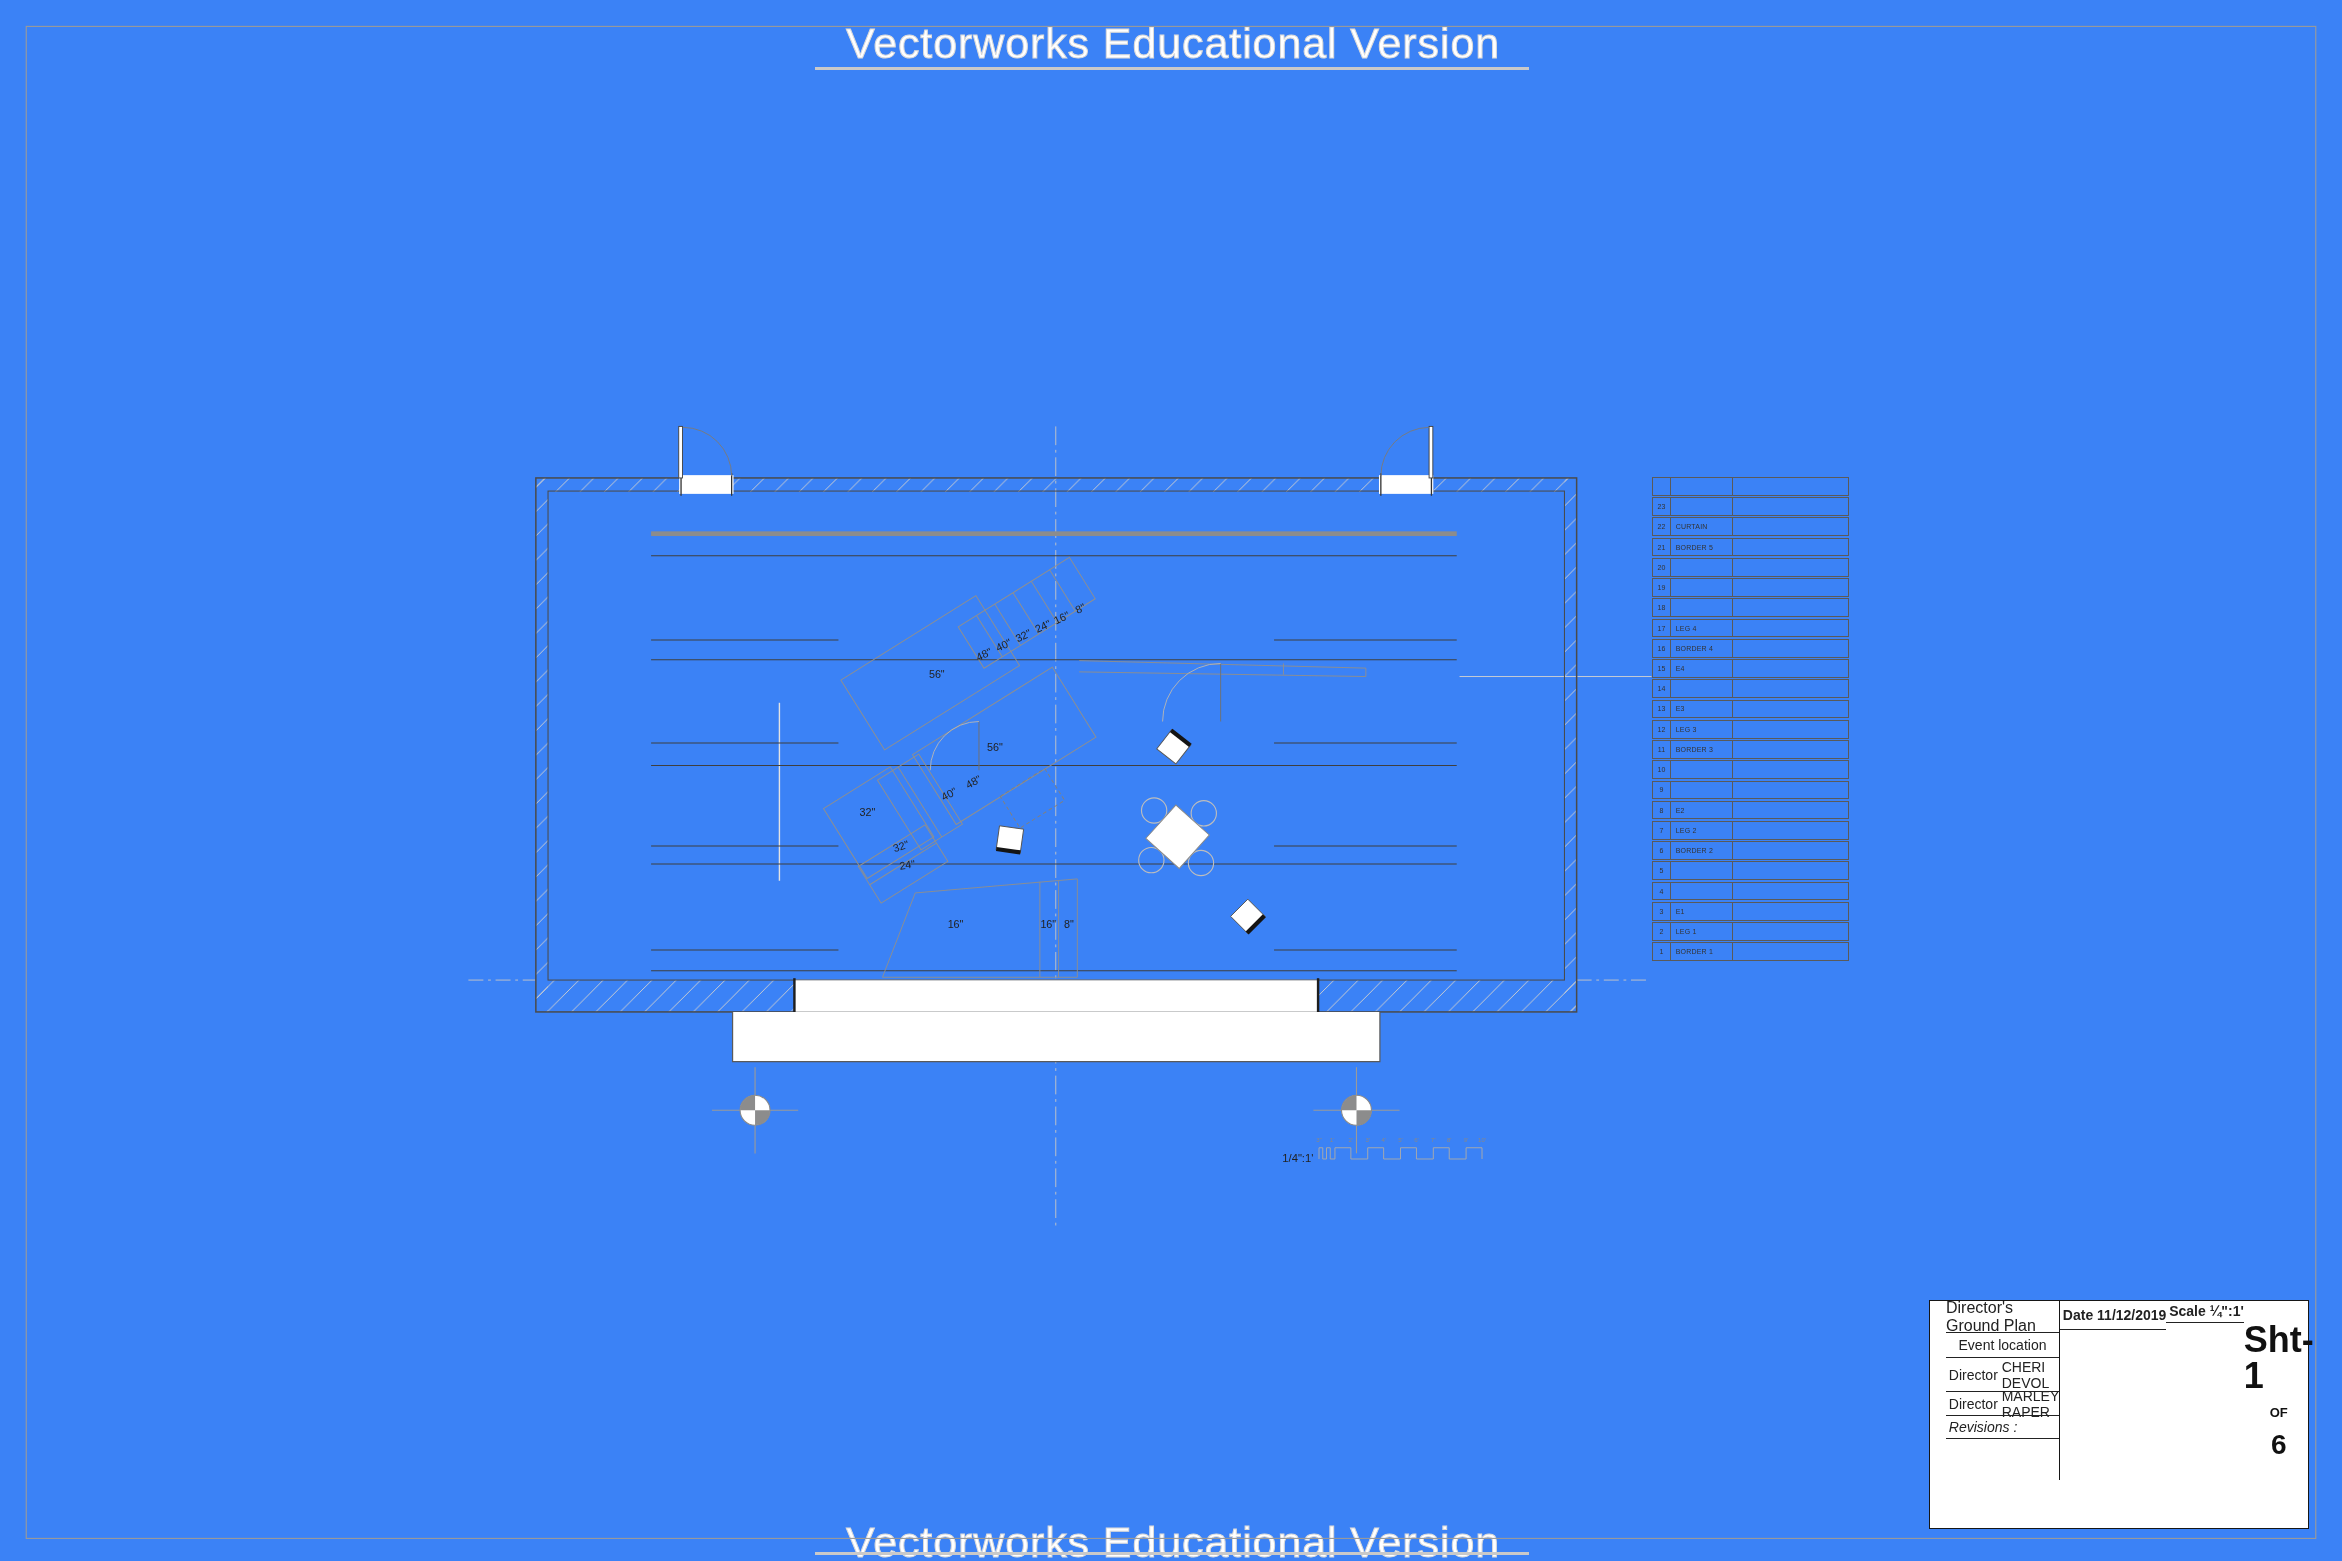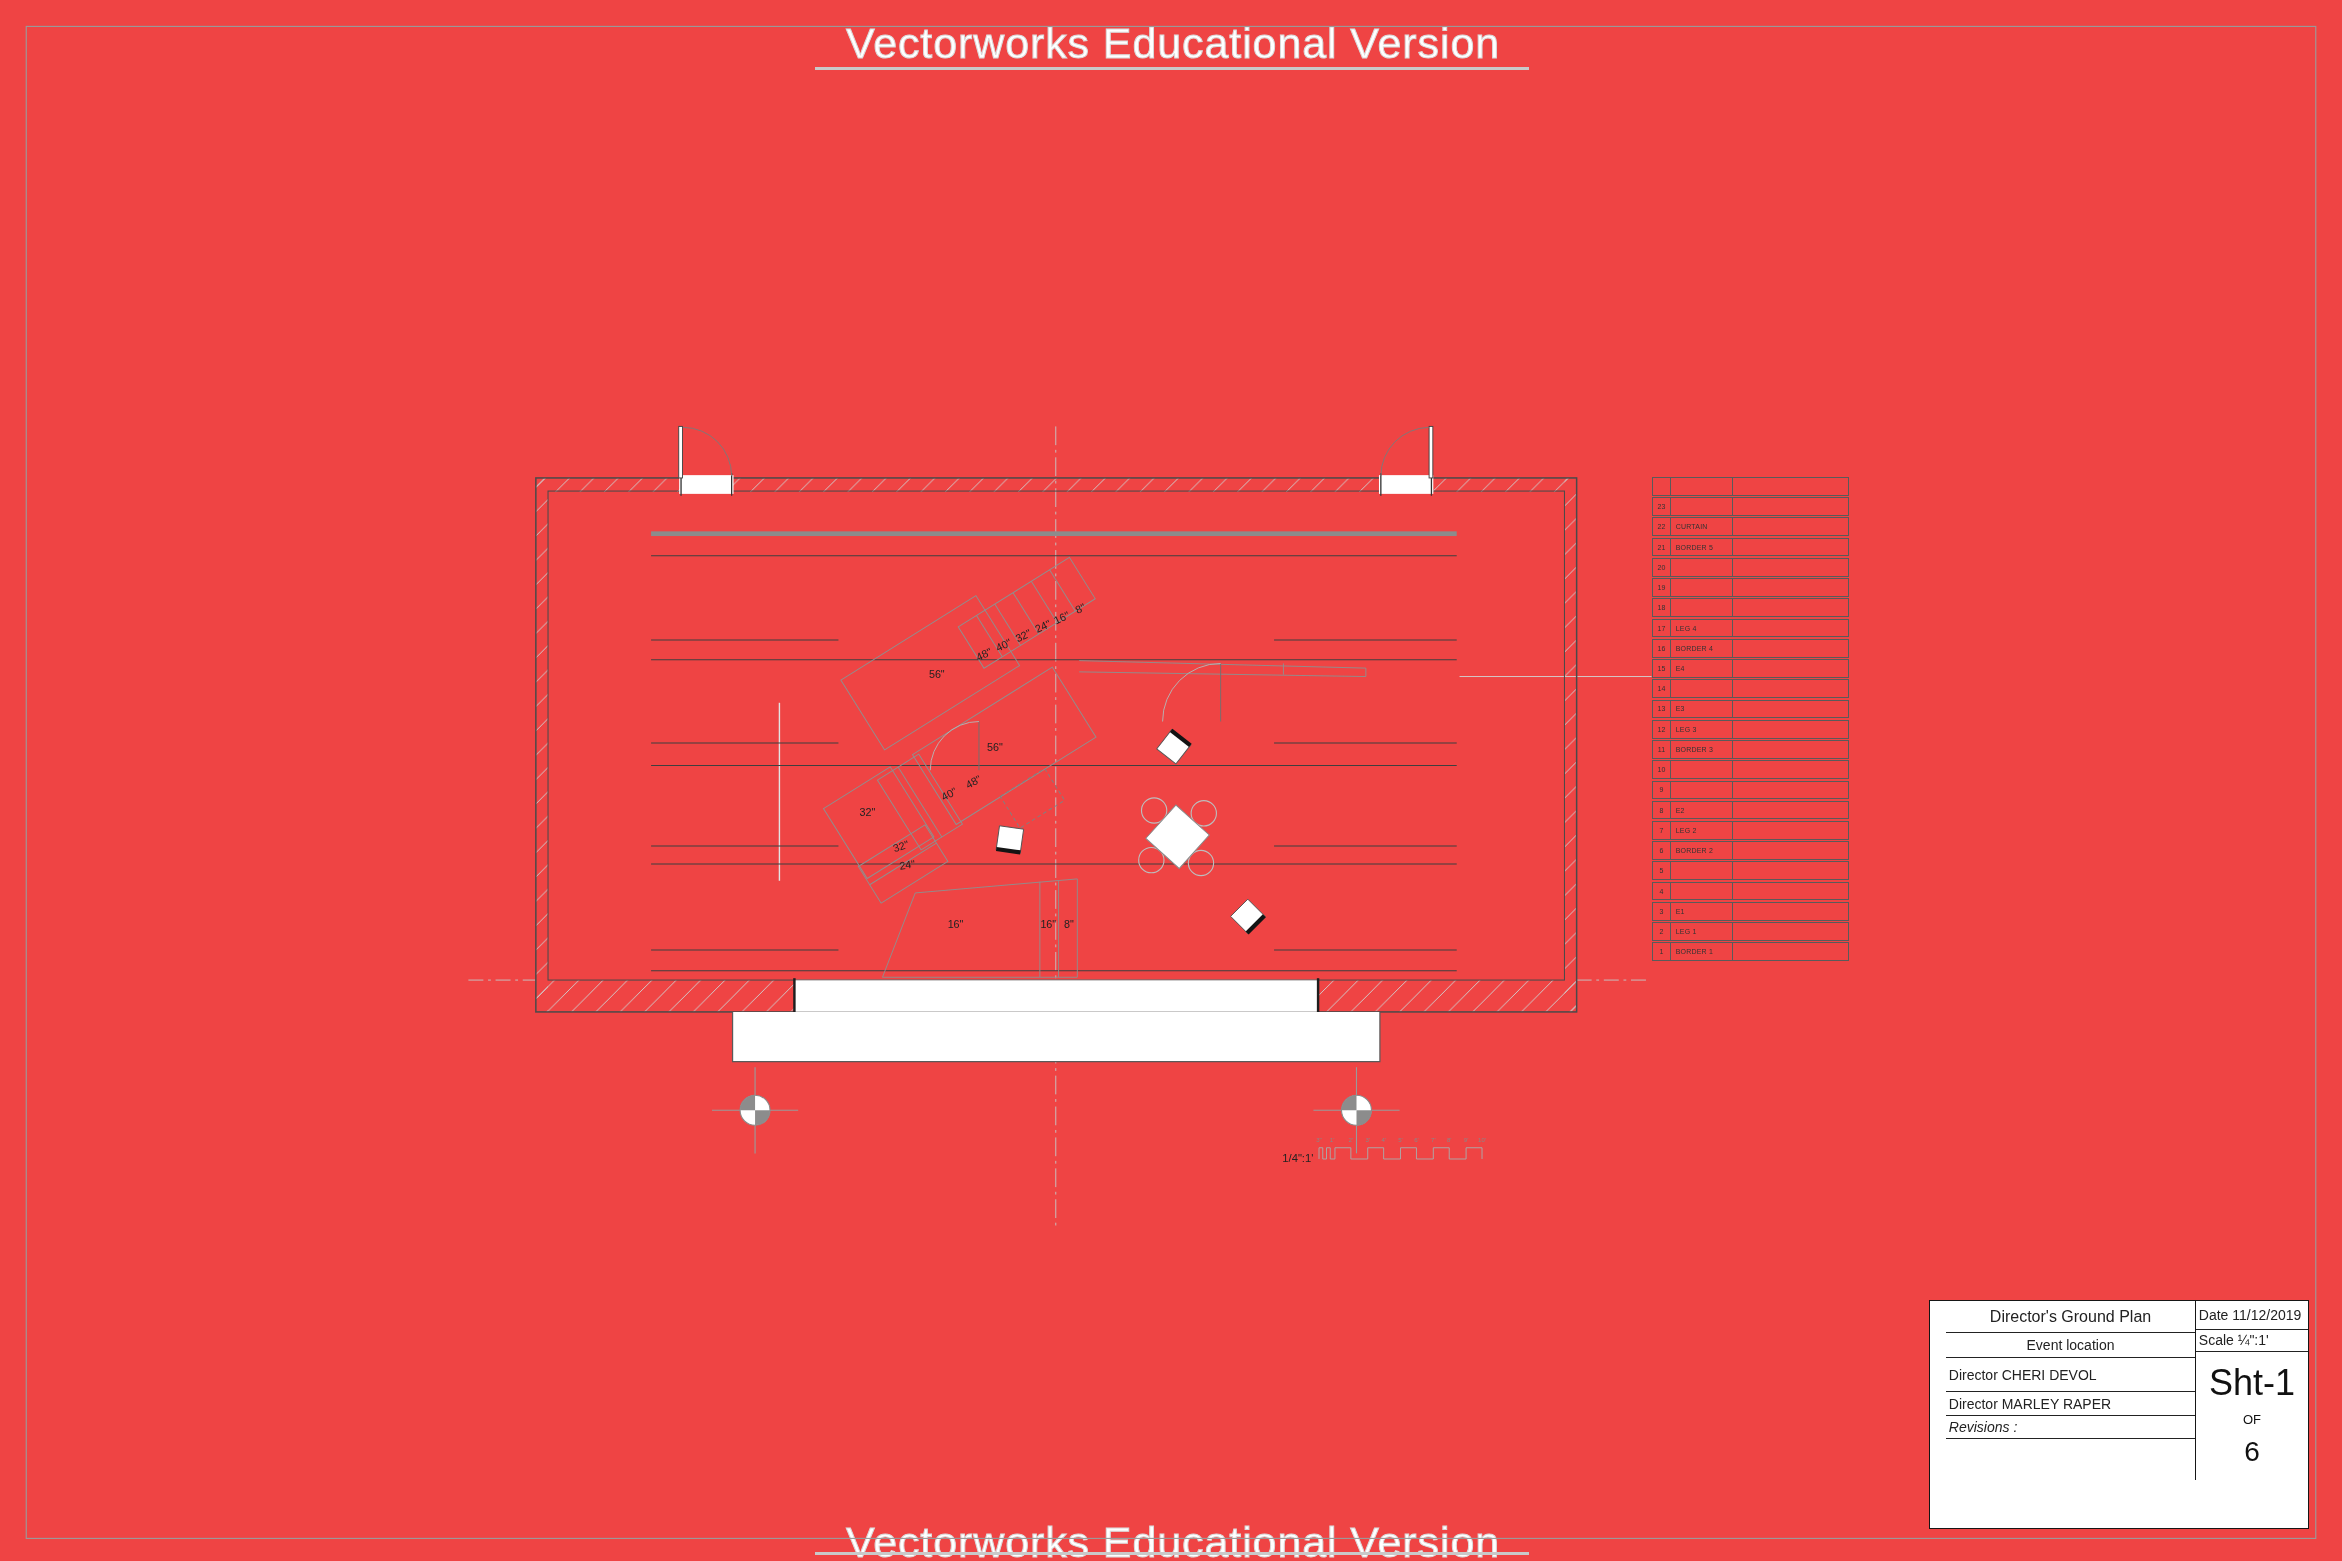--- a/index.html
+++ b/index.html
@@ -1,37 +1,37 @@
 <!DOCTYPE html>
 <html style="font-size:15px"><head>
 <meta charset="utf-8">
 <style>
   html,body{margin:0;padding:0;background:#e8e8e8;}
-  .sheet{position:relative;width:2342px;height:1562px;background:#ef4444;overflow:hidden;
+  .sheet{position:relative;width:2342px;height:1562px;background:#3b82f6;overflow:hidden;
          font-family:"Liberation Sans",sans-serif;color:#222;}
   svg text{font-family:"Liberation Sans",sans-serif;}
   
   .watermark{position:absolute;left:810px;width:726px;text-align:center;font-size:43px;
              letter-spacing:0.9px;color:#fff;-webkit-text-stroke:1px #d9d9d9;white-space:nowrap;}
   .wm-underline{position:absolute;left:815px;width:714px;height:2.8px;background:#c9c9c9;}
   
   .lineset{position:absolute;left:1652px;top:477px;width:197px;height:484px;
            display:flex;flex-direction:column;row-gap:1.5px;}
   .ls-row{flex:1;display:grid;grid-template-columns:18px 62px 1fr;border:0.8px solid #5a5a5a;background:transparent;}
   .ls-num{border-right:0.8px solid #5a5a5a;font-size:7px;display:flex;align-items:center;justify-content:center;color:#333;}
   .ls-label{border-right:0.8px solid #5a5a5a;font-size:7px;display:flex;align-items:center;padding-left:4.7px;color:#333;letter-spacing:0.2px;}
   .ls-note{}
   
   .titleblock{position:absolute;left:1929px;top:1300px;width:380px;height:229px;
               border:1.9px solid #161616;box-sizing:border-box;background:#fff;}
   .tb-project{height:48px;border-bottom:1.4px solid #161616;display:flex;align-items:center;justify-content:center;
               font-size:29px;color:#111;}
   .tb-body{display:flex;height:179px;}
   .tb-left{width:250px;border-right:1.4px solid #161616;box-sizing:border-box;display:flex;flex-direction:column;margin-left:16px;}
-  .tb-right{flex:1;display:flex;flex-direction:column;}
+  .tb-right{flex:1;display:flex;flex-direction:row;font-weight:bold;}
   .tb-row{border-bottom:0.9px solid #222;box-sizing:border-box;display:flex;align-items:center;}
   .tb-center{justify-content:center;}
   .tb-pad{padding-left:2.8px;}
   .tb-sheetcell{flex:1;display:flex;flex-direction:column;align-items:center;justify-content:center;gap:12px;}
   .sht{font-size:36px;color:#111;line-height:1;}
   .of{font-size:13px;color:#111;line-height:1;text-align:right;}
   .tot{font-size:28px;color:#111;line-height:1;}
 </style>
 </head>
 <body>

